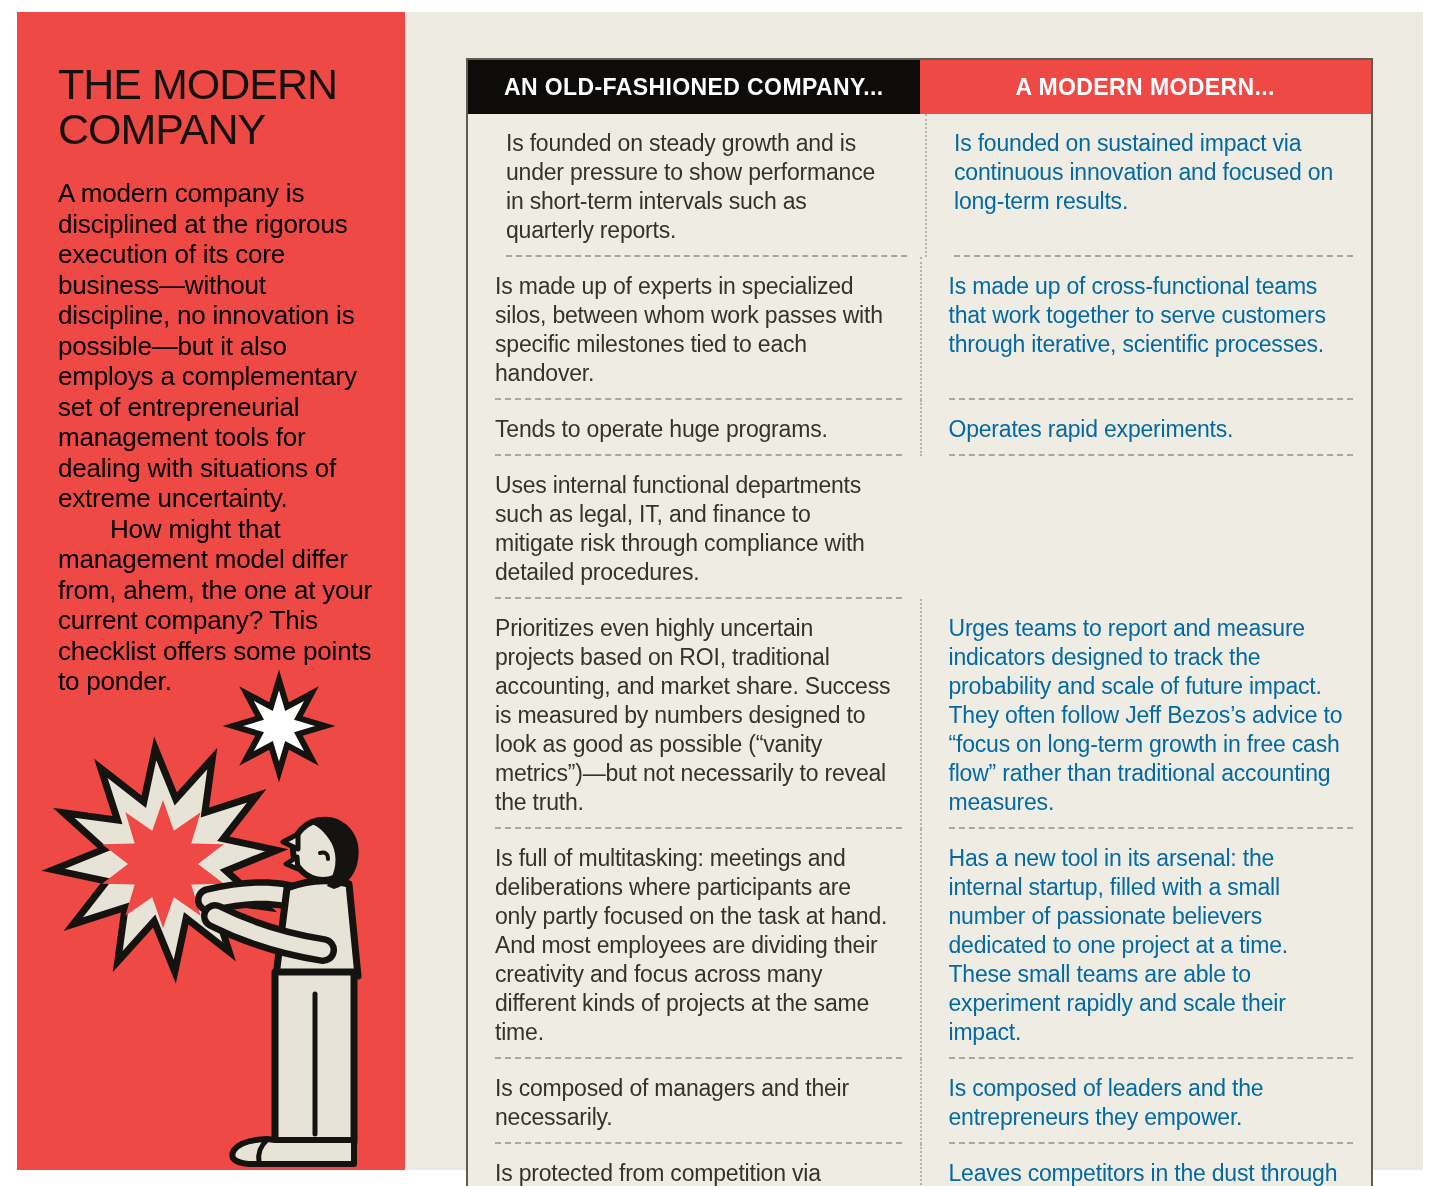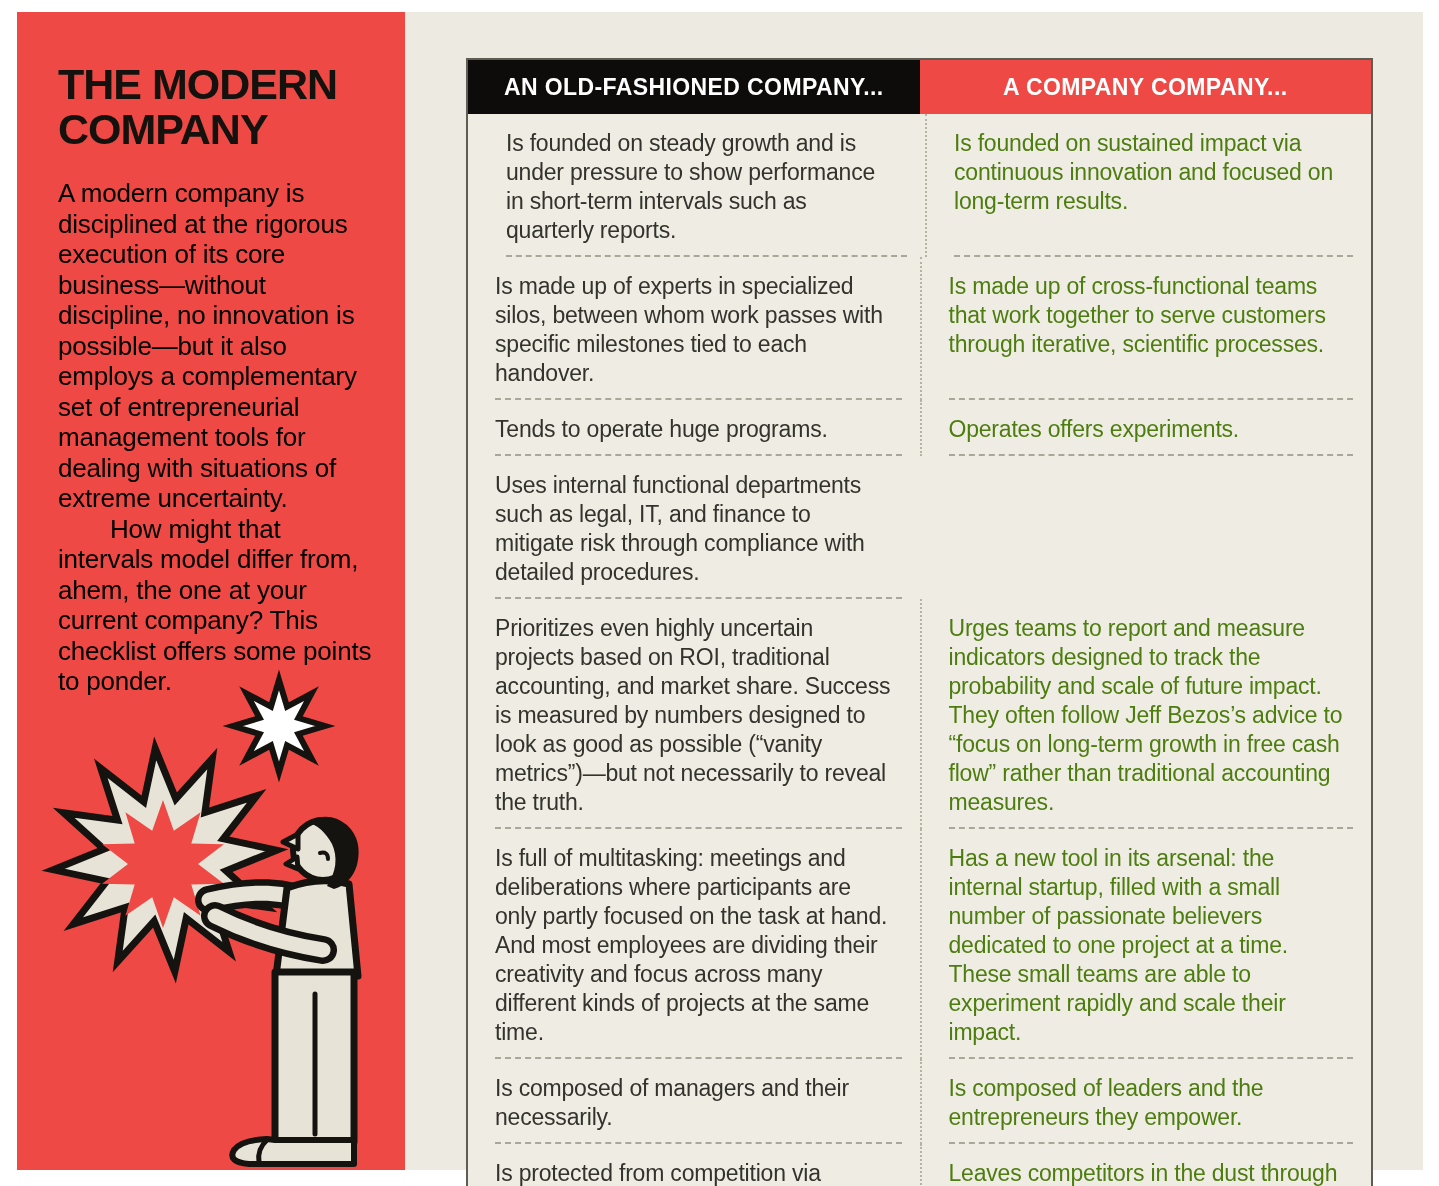--- a/index.html
+++ b/index.html
@@ -13,21 +13,21 @@
     background:#EDEAE1;
   }
   
   .sidebar{
     position:absolute;left:0;top:0;width:388px;height:100%;
     background:#EF4945;overflow:hidden;
   }
   .sidebar h1{
     margin:50px 30px 0 41px;
     font-size:43px;line-height:45px;letter-spacing:-1px;
-    font-weight:bold;color:#14120e;
+    font-weight:normal;color:#14120e;
   }
   .sidebar p{
     margin:26px 28px 0 41px;
     color:#000000;font-size:26px;line-height:30.5px;letter-spacing:-0.2px;
     margin-top:26px;
   }
   .sidebar p + p{margin-top:0;text-indent:2em;}
   .illustration{
     position:absolute;left:0;bottom:0;width:388px;height:520px;
   }
@@ -53,35 +53,35 @@
   .row:nth-child(6){min-height:190px;}
   .row:nth-child(7){min-height:82px;}
   .row:nth-child(8){min-height:83px;}
   .cell{
     position:relative;
     padding:15px 28px 12px 27px;
     font-size:23px;line-height:29px;letter-spacing:-0.2px;
     box-sizing:border-box;
   }
   .cell.old{color:#33322c;}
-  .cell.modern{color:#4d7c0f;border-left:2px dotted #b7b3a4;}
+  .cell.modern{color:#0369a1;border-left:2px dotted #b7b3a4;}
   .row:not(:last-child) .cell::after{
     content:"";position:absolute;left:27px;right:18px;bottom:0;
     border-top:2px dashed #aaa79a;
   }
 </style>
 </head>
 <body>
 
 <div class="canvas">
 
   <aside class="sidebar">
     <h1>THE MODERN COMPANY</h1>
     <p>A modern company is disciplined at the rigorous execution of its core business—without discipline, no innovation is possible—but it also employs a complementary set of entrepreneurial management tools for dealing with situations of extreme uncertainty.</p>
-    <p>How might that intervals model differ from, ahem, the one at your current company? This checklist offers some points to ponder.</p>
+    <p>How might that management model differ from, ahem, the one at your current company? This checklist offers some points to ponder.</p>
 
     <div class="illustration">
       <svg width="388" height="520" viewBox="0 0 388 520" xmlns="http://www.w3.org/2000/svg">
 
         <polygon fill="#E7E4D7" stroke="#15130f" stroke-width="7" stroke-linejoin="miter" points="138.2,98.4 158.8,148.9 195.3,108.5 187.9,162.5 239.7,145.8 206.3,188.8 259.6,200.2 209.1,220.8 249.5,257.3 195.5,249.9 212.2,301.7 169.2,268.3 157.8,321.6 137.2,271.1 100.7,311.5 108.1,257.5 56.3,274.2 89.7,231.2 36.4,219.8 86.9,199.2 46.5,162.7 100.5,170.1 83.8,118.3 126.8,151.7"></polygon>
 
         <polygon fill="#EF4945" points="146.0,150.0 156.8,180.7 183.6,162.2 174.3,193.4 206.9,194.2 181.0,214.0 206.9,233.8 174.3,234.6 183.6,265.8 156.8,247.3 146.0,278.0 135.2,247.3 108.4,265.8 117.7,234.6 85.1,233.8 111.0,214.0 85.1,194.2 117.7,193.4 108.4,162.2 135.2,180.7"></polygon>
 
         <polygon fill="#FFFFFF" stroke="#15130f" stroke-width="6" points="262.0,30.0 270.0,56.6 294.5,43.5 281.4,68.0 308.0,76.0 281.4,84.0 294.5,108.5 270.0,95.4 262.0,122.0 254.0,95.4 229.5,108.5 242.6,84.0 216.0,76.0 242.6,68.0 229.5,43.5 254.0,56.6"></polygon>
 
@@ -110,34 +110,34 @@
 
           <path d="M303 203 q 8 -2 8 6" stroke="#15130f" stroke-width="4" fill="none"></path>
         </g>
       </svg>
     </div>
   </aside>
 
   <section class="compare-table">
     <header class="thead">
       <div class="th th-old">AN OLD-FASHIONED COMPANY...</div>
-      <div class="th th-new">A COMPANY COMPANY...</div>
+      <div class="th th-new">A MODERN MODERN...</div>
     </header>
     <div class="tbody" id="rows">
         <div class="row">
           <div class="cell old">Is founded on steady growth and is under pressure to show performance in short-term intervals such as quarterly reports.</div>
           <div class="cell modern">Is founded on sustained impact via continuous innovation and focused on long-term results.</div>
         </div>
         <div class="row">
           <div class="cell old">Is made up of experts in specialized silos, between whom work passes with specific milestones tied to each handover.</div>
           <div class="cell modern">Is made up of cross-functional teams that work together to serve customers through iterative, scientific processes.</div>
         </div>
         <div class="row">
           <div class="cell old">Tends to operate huge programs.</div>
-          <div class="cell modern">Operates offers experiments.</div>
+          <div class="cell modern">Operates rapid experiments.</div>
         </div>
         <div class="row">
           <div class="cell old">Uses internal functional departments such as legal, IT, and finance to mitigate risk through compliance with detailed procedures.</div>
         </div>
         <div class="row">
           <div class="cell old">Prioritizes even highly uncertain projects based on ROI, traditional accounting, and market share. Success is measured by numbers designed to look as good as possible (“vanity metrics”)—but not necessarily to reveal the truth.</div>
           <div class="cell modern">Urges teams to report and measure indicators designed to track the probability and scale of future impact. They often follow Jeff Bezos’s advice to “focus on long-term growth in free cash flow” rather than traditional accounting measures.</div>
         </div>
         <div class="row">
           <div class="cell old">Is full of multitasking: meetings and deliberations where participants are only partly focused on the task at hand. And most employees are dividing their creativity and focus across many different kinds of projects at the same time.</div>

